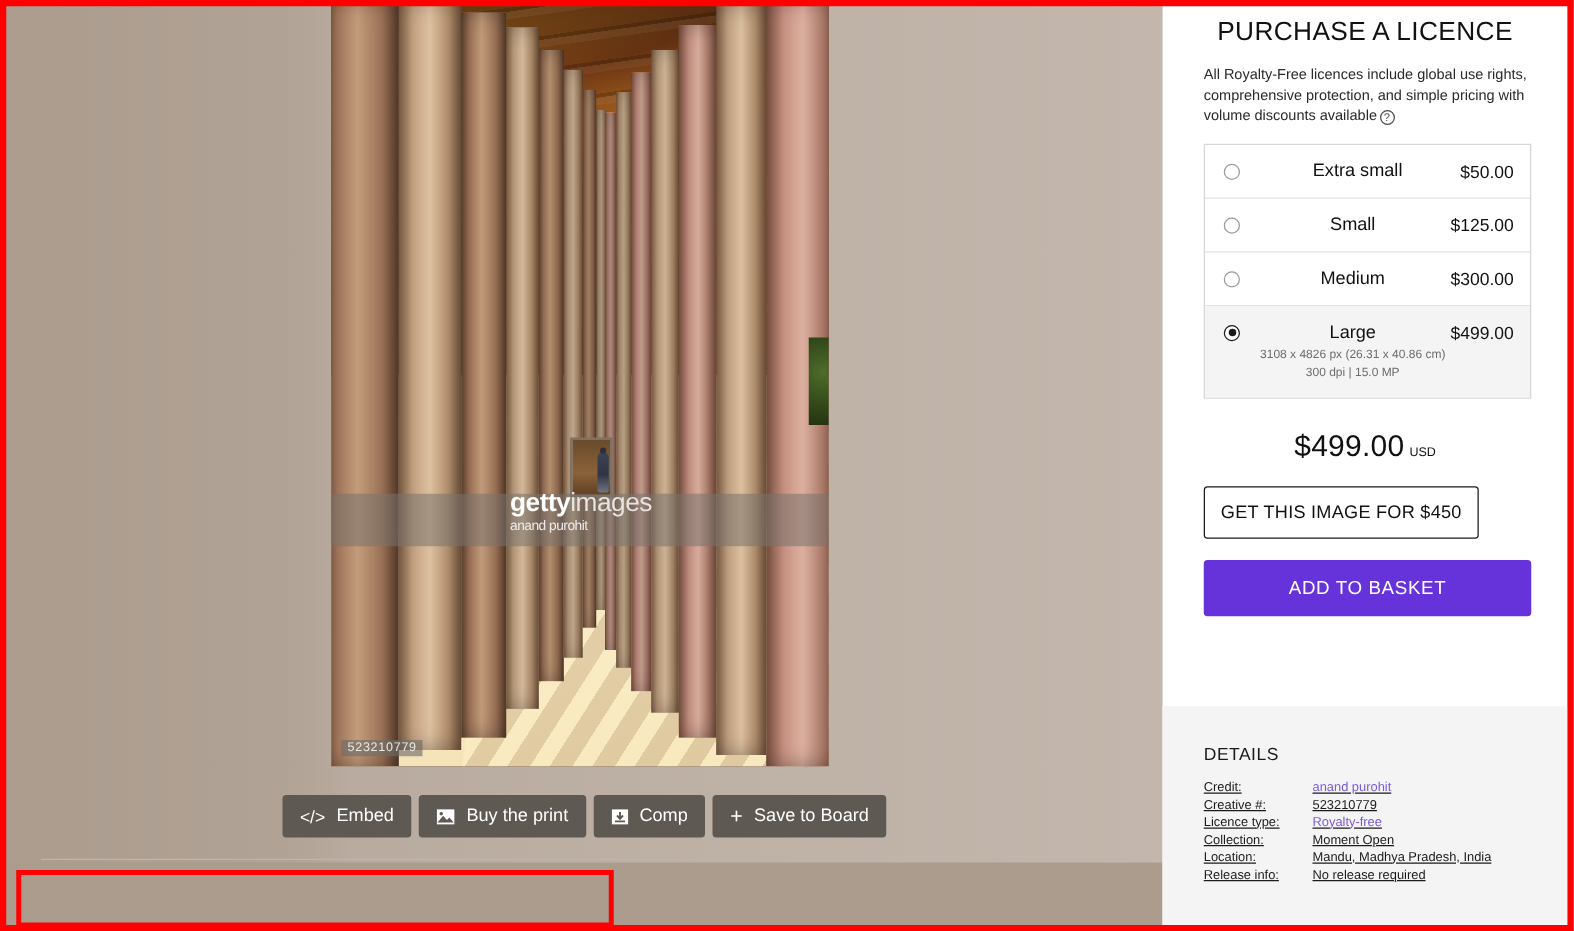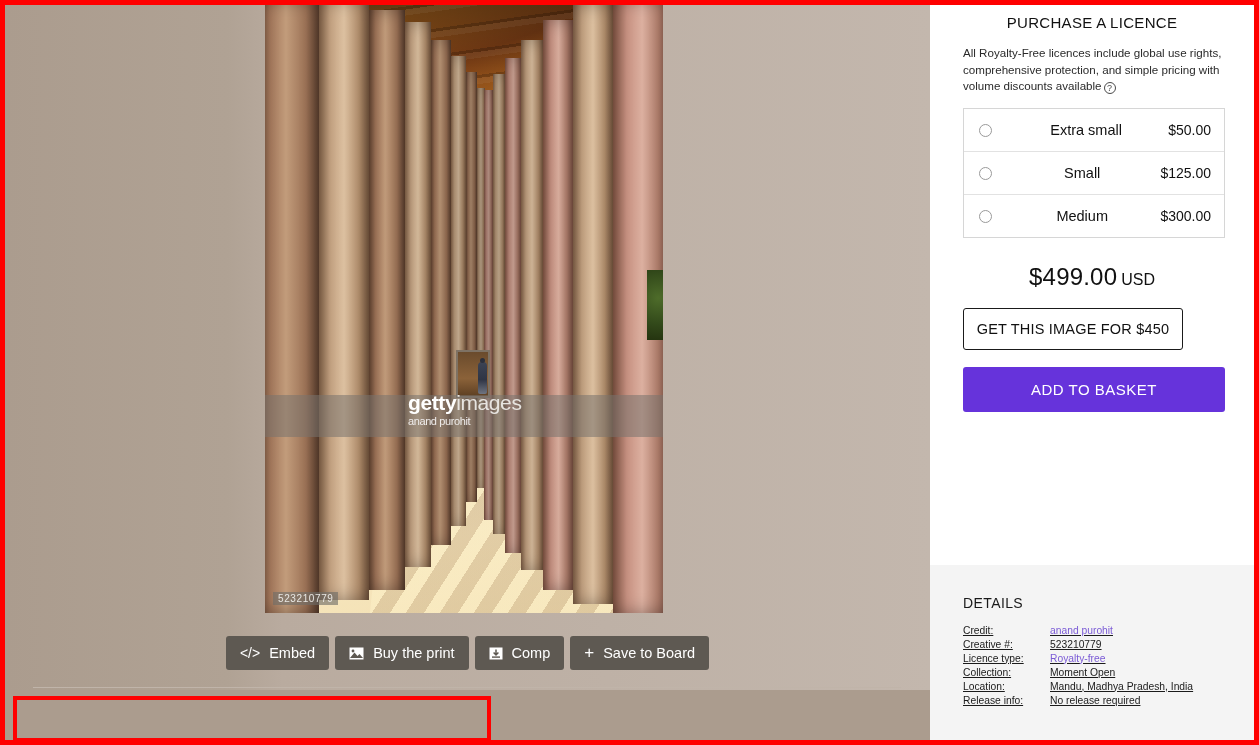--- a/index.html
+++ b/index.html
@@ -187,21 +187,21 @@
   }
 
   
   #right-panel {
     position: absolute;
     right: 5px; top: 0; width: 324px; height: 745px;
     background: #ffffff;
   }
   #purchase-title {
     text-align: center;
-    font-size: 15px;
+    font-size: 21px;
     letter-spacing: .3px;
     color: #111111;
     padding-top: 14px;
   }
   #licence-blurb {
     margin: 14px 31px 0 33px;
     font-size: 11.6px;
     line-height: 16.5px;
     color: #2a2a2a;
   }
@@ -256,21 +256,21 @@
   .size-meta { font-size: 9.6px; color:#6c6c6c; line-height: 12.5px; margin-top: 3px; }
   .size-price { font-size: 14px; color:#111; margin-top: 1px; white-space: nowrap; }
 
   
   #price-line {
     text-align: center;
     margin-top: 25px;
     color: #111111;
   }
   #price-line .amount { font-size: 24px; letter-spacing: .2px; }
-  #price-line .cur { font-size: 16px; margin-left: 4px; }
+  #price-line .cur { font-size: 10px; margin-left: 4px; }
 
   #get-image-btn {
     display: block;
     margin: 17px 29px 0 33px;
     height: 42px; width: 220px;
     background: #ffffff;
     border: 1px solid #1a1a1a;
     border-radius: 3px;
     font-size: 14.5px;
     color: #111111;
@@ -423,20 +423,29 @@
     </div>
 
     <div class="size-row">
       <span class="radio"></span>
       <span class="size-mid">
         <span class="size-label">Medium</span>
       </span>
       <span class="size-price">$300.00</span>
     </div>
 
+    <div class="size-row selected">
+      <span class="radio"></span>
+      <span class="size-mid">
+        <span class="size-label">Large</span>
+        <div class="size-meta">3108 x 4826 px (26.31 x 40.86 cm)</div>
+        <div class="size-meta">300 dpi | 15.0 MP</div>
+      </span>
+      <span class="size-price">$499.00</span>
+    </div>
   </div>
 
   <div id="price-line">
     <span class="amount">$499.00</span><span class="cur">USD</span>
   </div>
 
   <button id="get-image-btn">GET THIS IMAGE FOR $450</button>
   <button id="add-basket-btn">ADD TO BASKET</button>
 
   <div id="details-section">

